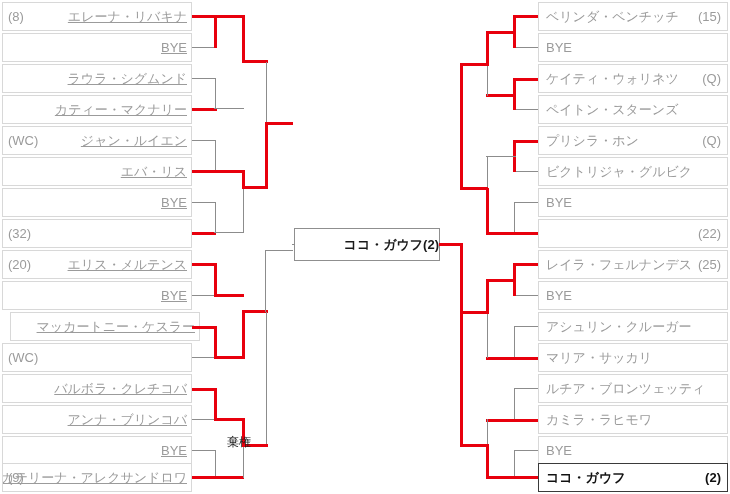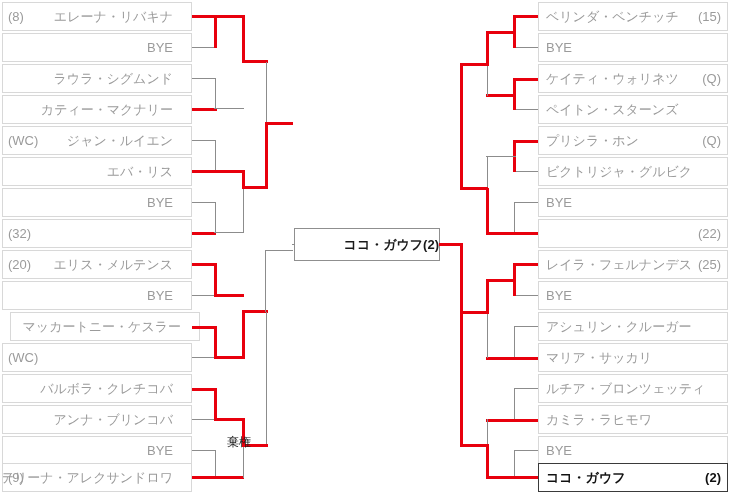--- a/index.html
+++ b/index.html
@@ -38,21 +38,21 @@
     font-size: 13px;
     color: #9b9b9b;
   }
   .slot .pname {
     position: absolute;
     font-size: 13px;
     color: #9b9b9b;
   }
   
   .left .seed { left: 5px; }
-  .left .pname { right: 18px; }
+  .left .pname { right: 4px; text-decoration: underline; }
   
   .right .seed { right: 6px; }
   .right .pname { left: 7px; }
 
   
   .slot.champion {
     border: 1px solid #3a3a3a;
     color: #111111;
     font-weight: bold;
   }

